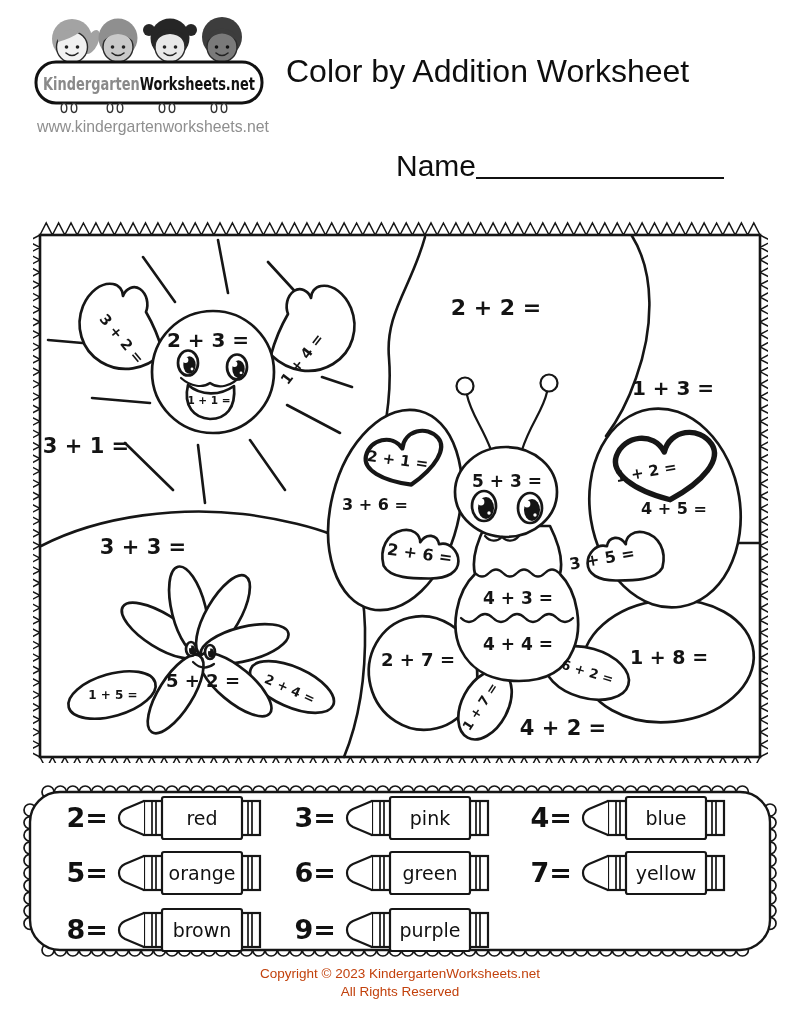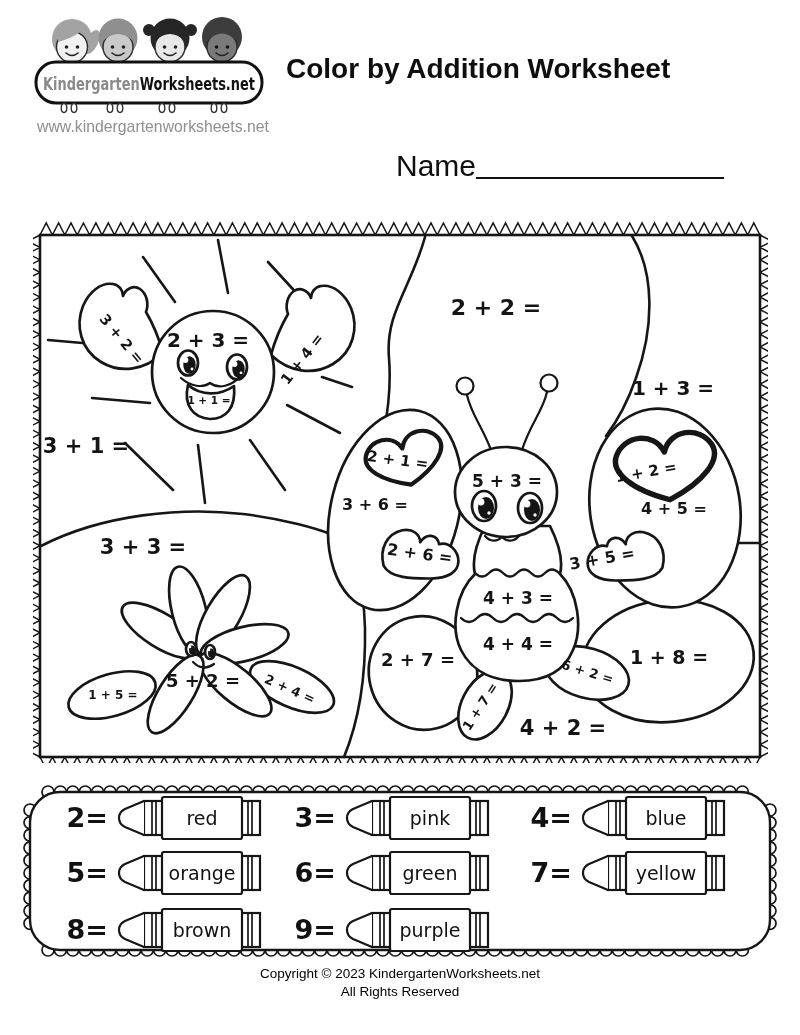--- a/index.html
+++ b/index.html
@@ -1,24 +1,24 @@
 <!DOCTYPE html>
 <html><head>
 <meta charset="utf-8">
 <style>
   html,body{margin:0;padding:0;background:#fff;}
   .page{position:relative;width:800px;height:1035px;background:#fff;overflow:hidden;
         font-family:"DejaVu Sans",sans-serif;}
   .abs{position:absolute;}
-  .title{left:286px;top:53px;font-size:28px;color:#0e0e0e;letter-spacing:0;
-         font-family:"Liberation Sans",sans-serif;font-weight:bold;}
+  .title{left:286px;top:53px;font-size:32px;color:#0e0e0e;letter-spacing:0;
+         font-family:"Liberation Sans",sans-serif;}
   .name-row{left:396px;top:147px;display:flex;align-items:flex-end;text-align:center;}
   .name-text{font-size:30px;color:#0e0e0e;font-family:"Liberation Sans",sans-serif;line-height:1.1;}
   .name-line{width:248px;border-bottom:2.5px solid #111;height:30px;margin-bottom:3px;}
-  .footer{left:0;width:800px;text-align:center;color:#000000;
+  .footer{left:0;width:800px;text-align:center;color:#c2410c;
           font-family:"Liberation Sans",sans-serif;}
   .footer.l1{top:966px;font-size:13.5px;}
   .footer.l2{top:984px;font-size:13.5px;}
   
   .ln{stroke:#161616;stroke-width:2.6;fill:none;stroke-linecap:round;}
   .shape{stroke:#161616;stroke-width:2.7;fill:#ffffff;stroke-linejoin:round;}
   .thin{stroke:#161616;stroke-width:2.2;fill:none;stroke-linecap:round;}
   .zz{stroke:#161616;stroke-width:1.5;fill:#ffffff;}
   .frame-rect{fill:none;stroke:#161616;stroke-width:2.6;}
   .prob{font-family:"DejaVu Sans",sans-serif;font-weight:700;fill:#141414;text-anchor:middle;}

